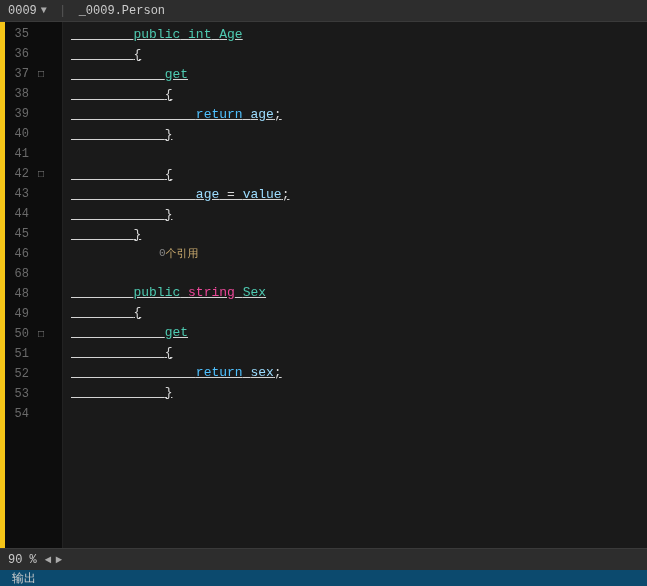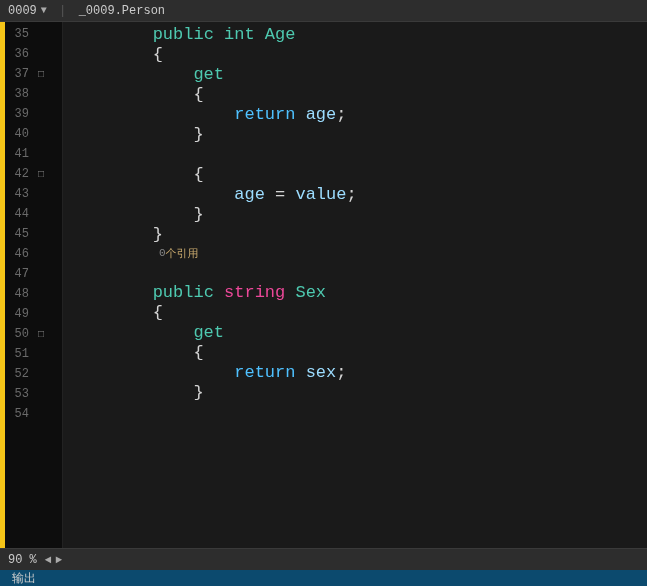--- a/index.html
+++ b/index.html
@@ -104,21 +104,22 @@
       padding-left: 8px;
       padding-top: 2px;
     }
 
     .code-line {
       height: 20px;
       display: flex;
       align-items: center;
       white-space: pre;
       font-family: 'Courier New', Courier, monospace;
-      font-size: 17px;
+      font-size: 13px;
+      text-decoration: underline;
     }
 
     
     .status-bar {
       height: 22px;
       background: #2d2d2d;
       border-top: 1px solid #3a3a3a;
       display: flex;
       align-items: center;
       padding: 0 8px;
@@ -229,21 +230,21 @@
       </div>
       <div class="line-num-row" style="height: 20px;">
         <span class="line-num">45</span>
         <span class="breakpoint-area"></span>
       </div>
       <div class="line-num-row" style="height: 20px;">
         <span class="line-num">46</span>
         <span class="breakpoint-area"></span>
       </div>
       <div class="line-num-row" style="height: 20px;">
-        <span class="line-num">47</span>
+        <span class="line-num">68</span>
         <span class="breakpoint-area"></span>
       </div>
       <div class="line-num-row" style="height: 20px;">
         <span class="line-num">48</span>
         <span class="breakpoint-area"></span>
       </div>
       <div class="line-num-row" style="height: 20px;">
         <span class="line-num">49</span>
         <span class="breakpoint-area"></span>
       </div>

